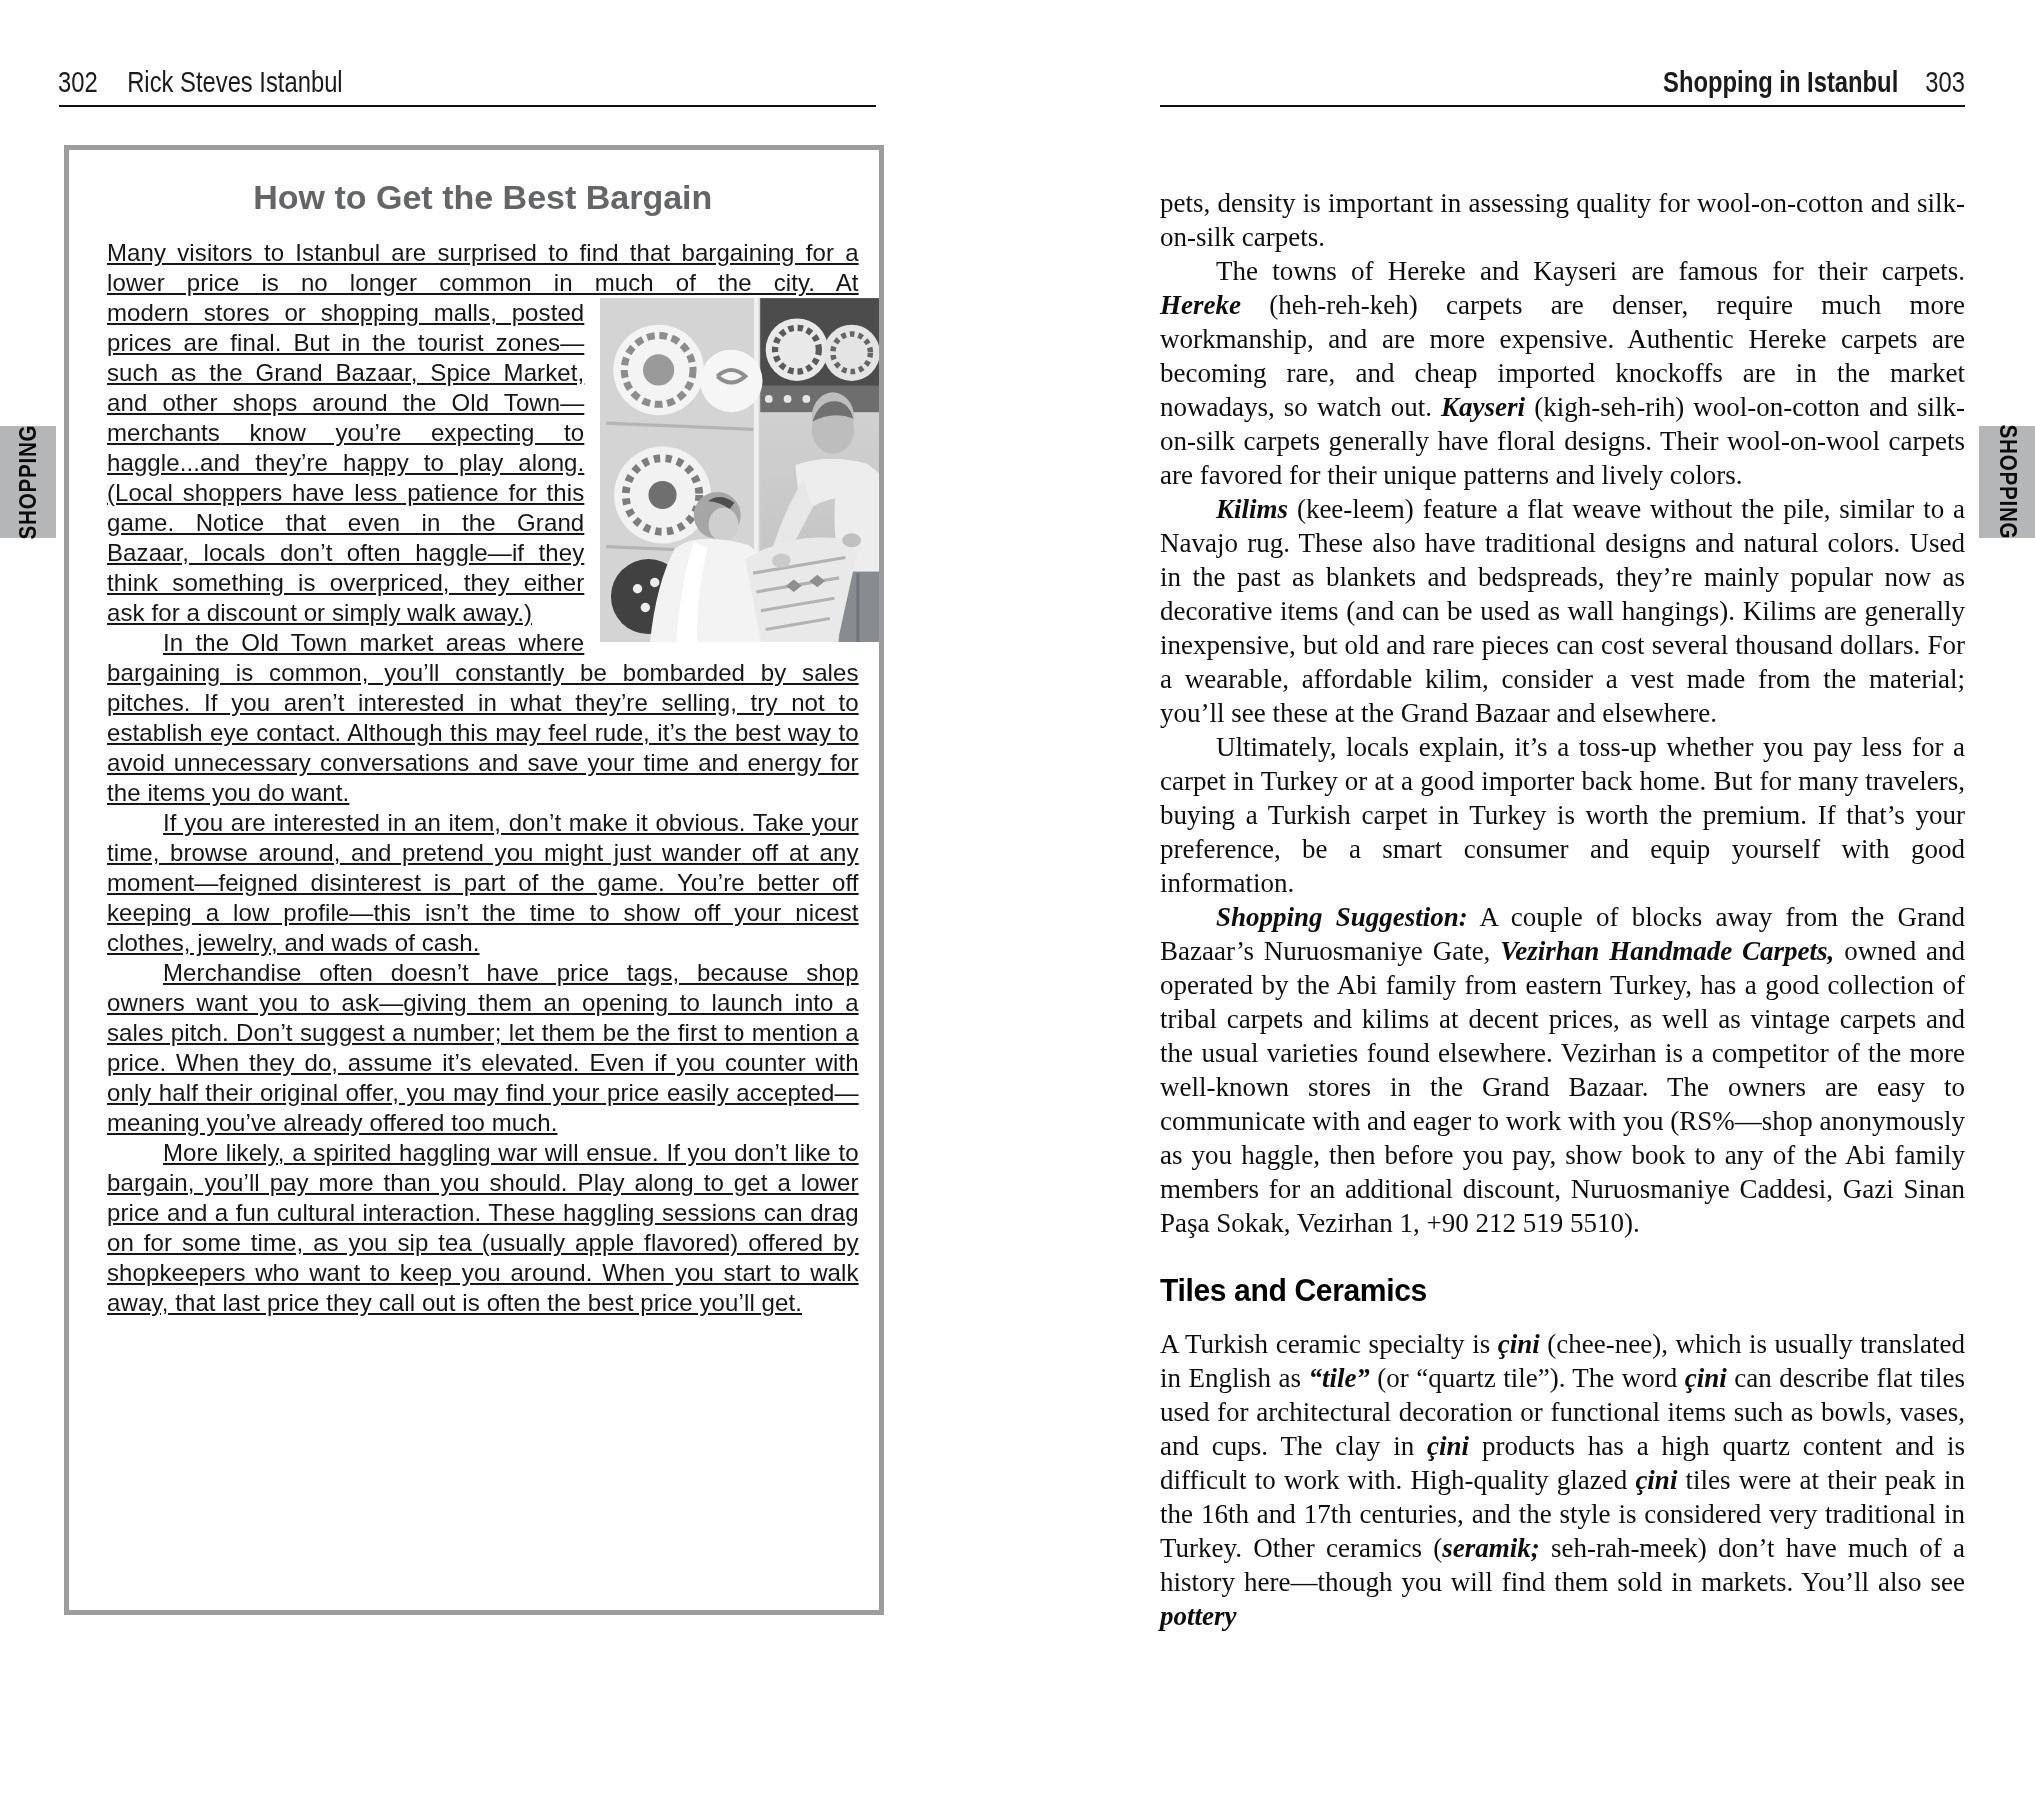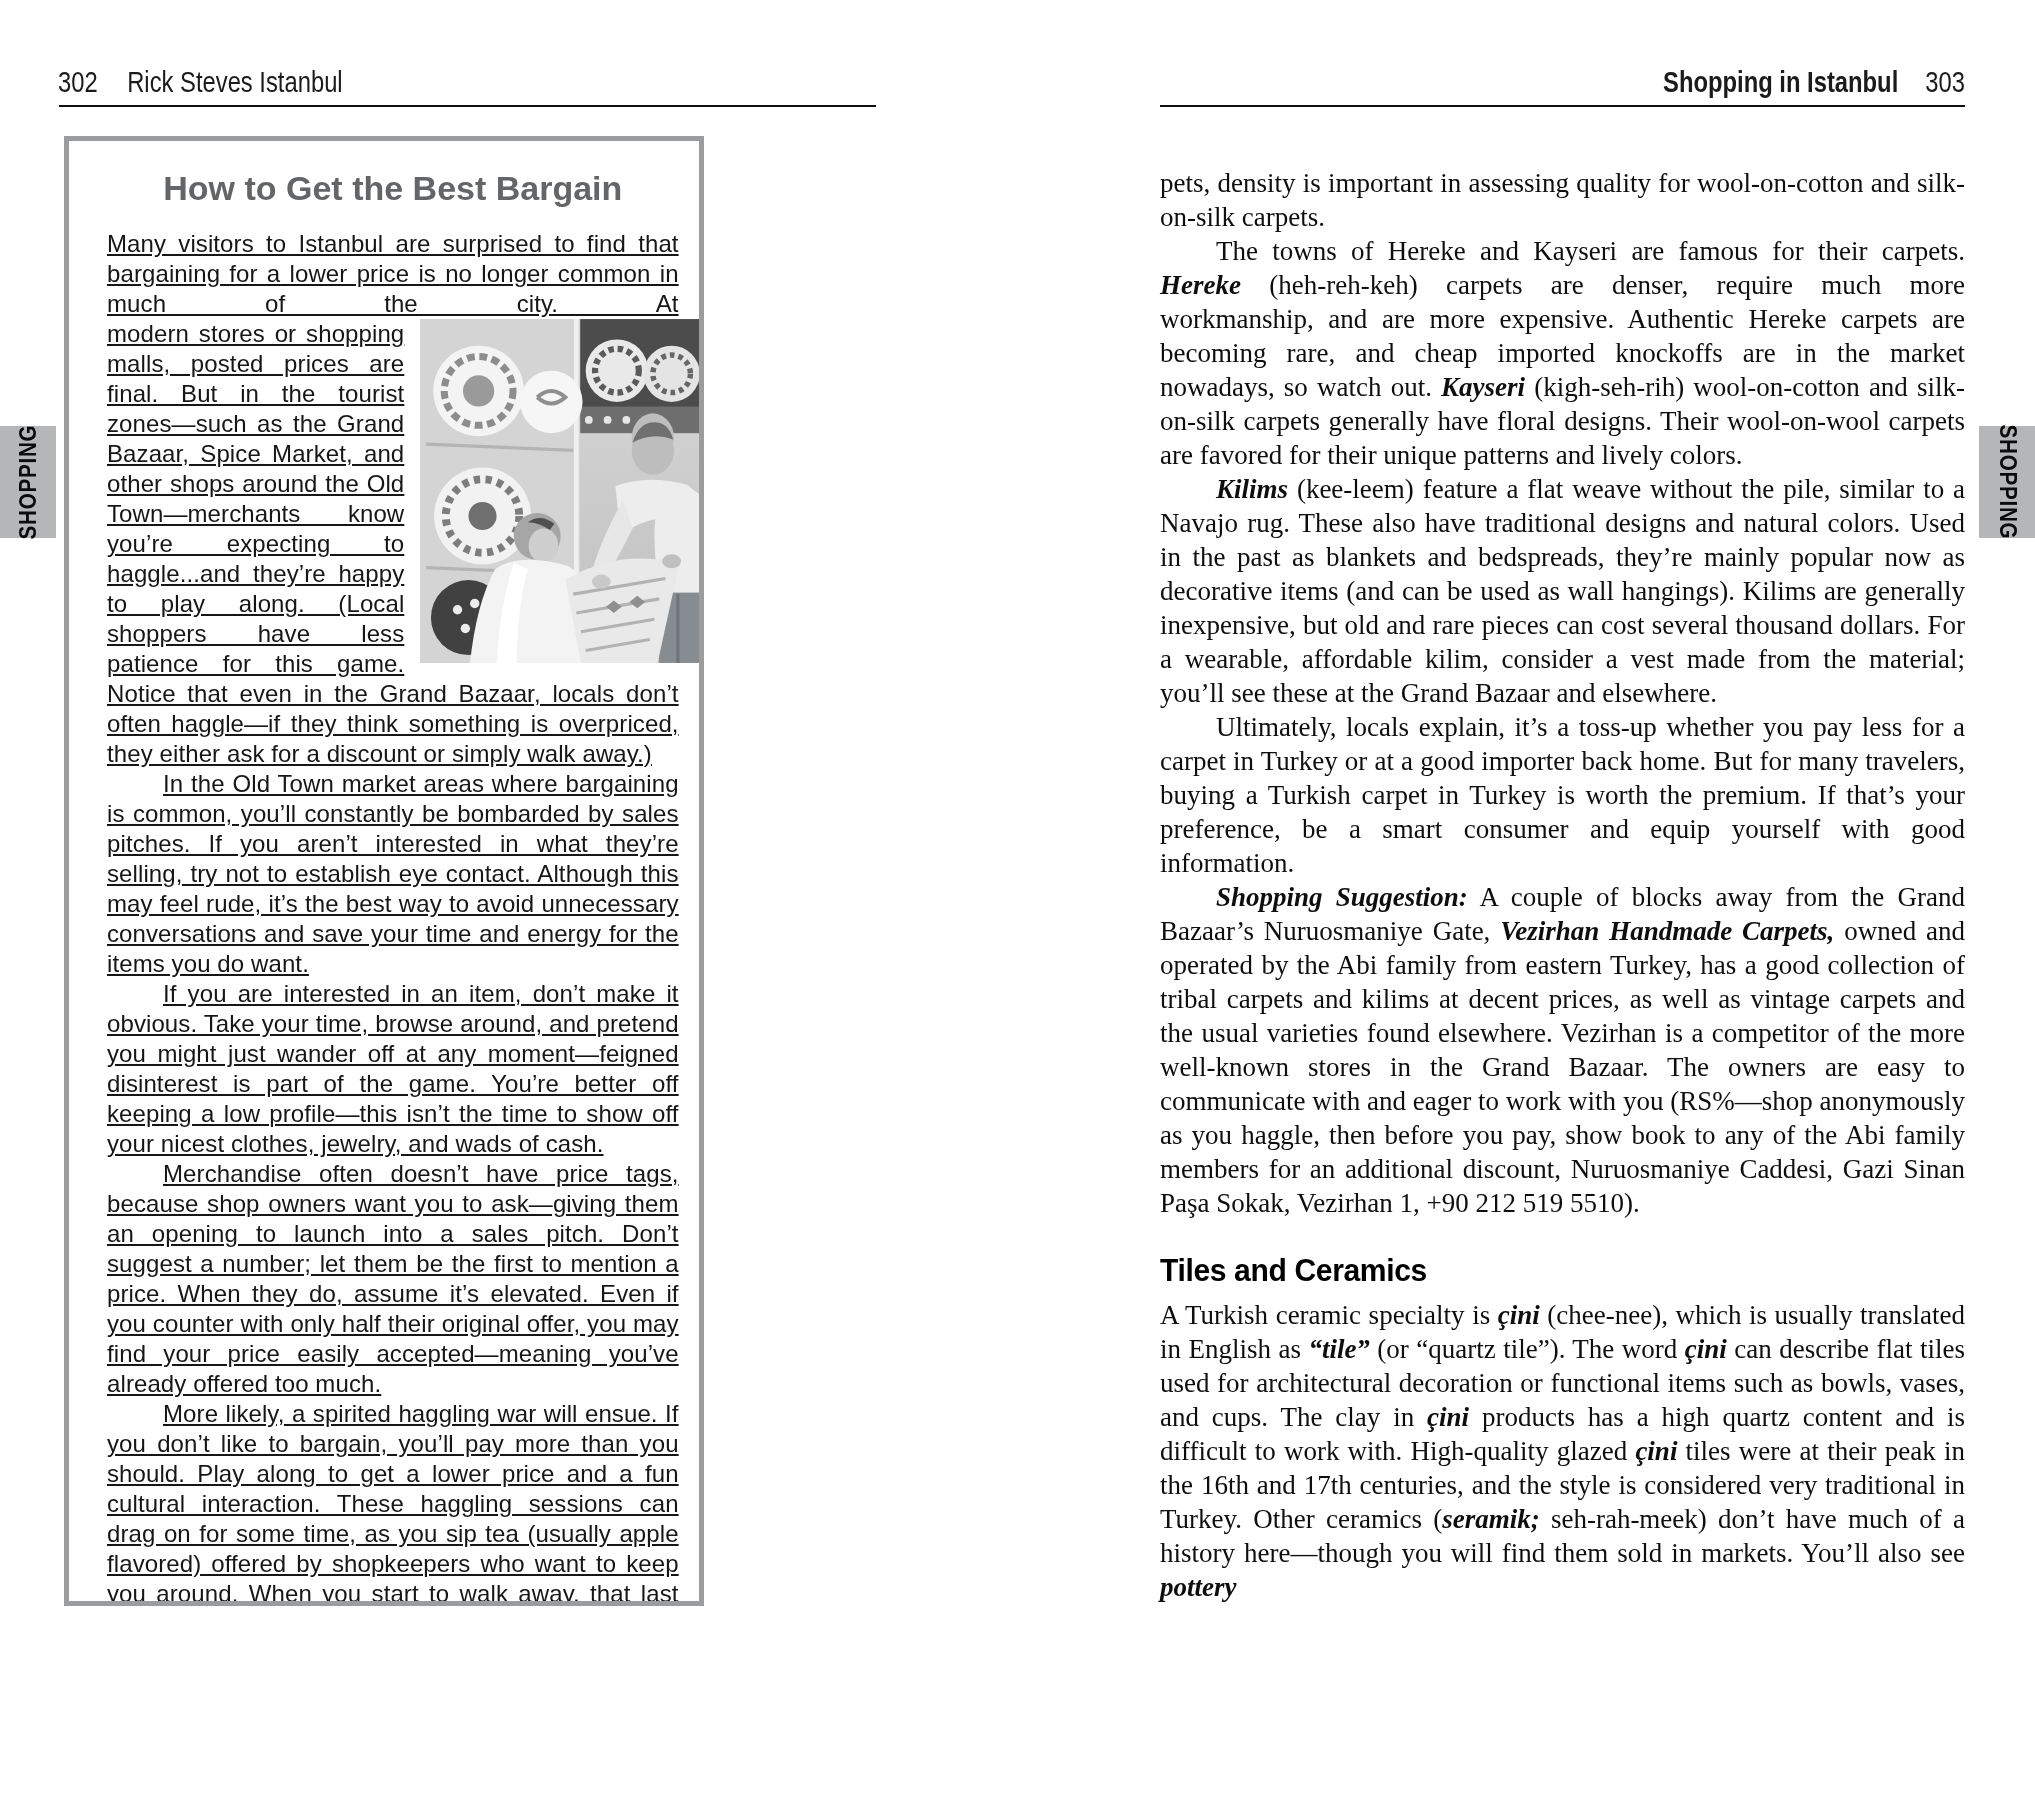--- a/index.html
+++ b/index.html
@@ -24,21 +24,21 @@
   .tab-r{left:1979px;top:426px;}
   .tab .tabtxt{
     position:absolute;left:50%;top:50%;white-space:nowrap;
     font-weight:bold;font-size:23.5px;letter-spacing:0.8px;color:#0b0b0b;
   }
   .tab-l .tabtxt{transform:translate(-50%,-50%) rotate(-90deg) scaleX(0.88);}
   .tab-r .tabtxt{transform:translate(-50%,-50%) rotate(90deg) scaleX(0.88);}
 
   
   .box{
-    position:absolute;left:64px;top:136px;width:640px;height:1470px;
+    position:absolute;left:64px;top:145px;width:820px;height:1470px;
     border:5.5px solid #9a9c9e;box-sizing:border-box;
     padding:28px 20.4px 0 38px;overflow:hidden;background:#fff;
   }
   .box-title{
     text-align:center;font-weight:bold;font-size:34px;color:#646567;
     margin:0 0 21px 0;
   }
   .bp{
     font-size:24px;line-height:30px;color:#161616;
     text-align:justify;margin:0;letter-spacing:0.1px;text-decoration:underline;
@@ -51,21 +51,21 @@
   }
   .photo svg{display:block;width:100%;height:100%;}
 
   
   .rcol{
     position:absolute;left:1160px;top:166px;width:805px;
     font-family:"Liberation Serif",serif;
     font-size:27px;line-height:34px;color:#0e0e0e;text-align:justify;
   }
   .rp{margin:0;text-indent:56px;}
-  .rp.first{text-indent:0;}
+  .rp.first{text-indent:0;margin-top:20px;}
   .rcol .b{font-weight:bold;font-style:italic;}
   .rcol .i{font-style:italic;font-weight:bold;}
   .sect{
     font-family:"Liberation Sans",sans-serif;font-weight:bold;
     font-size:32px;color:#000;margin:33px 0 11px 0;
     transform:scaleX(0.94);transform-origin:0 50%;
     letter-spacing:-0.4px;text-indent:0;text-align:left;line-height:34px;
   }
 </style>
 </head>

